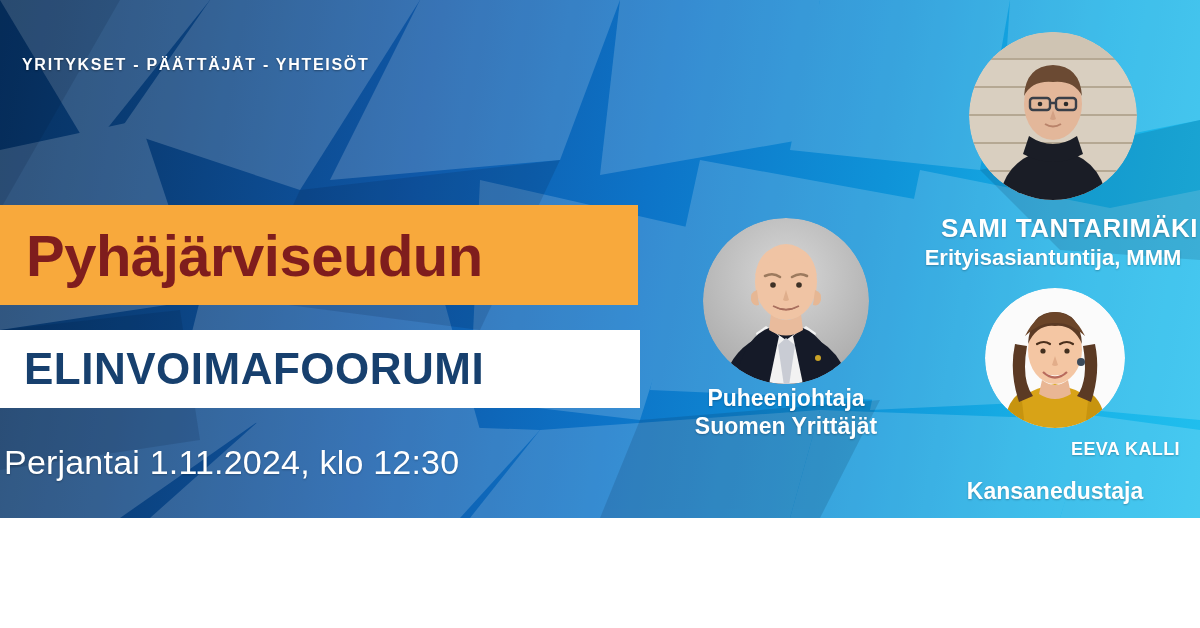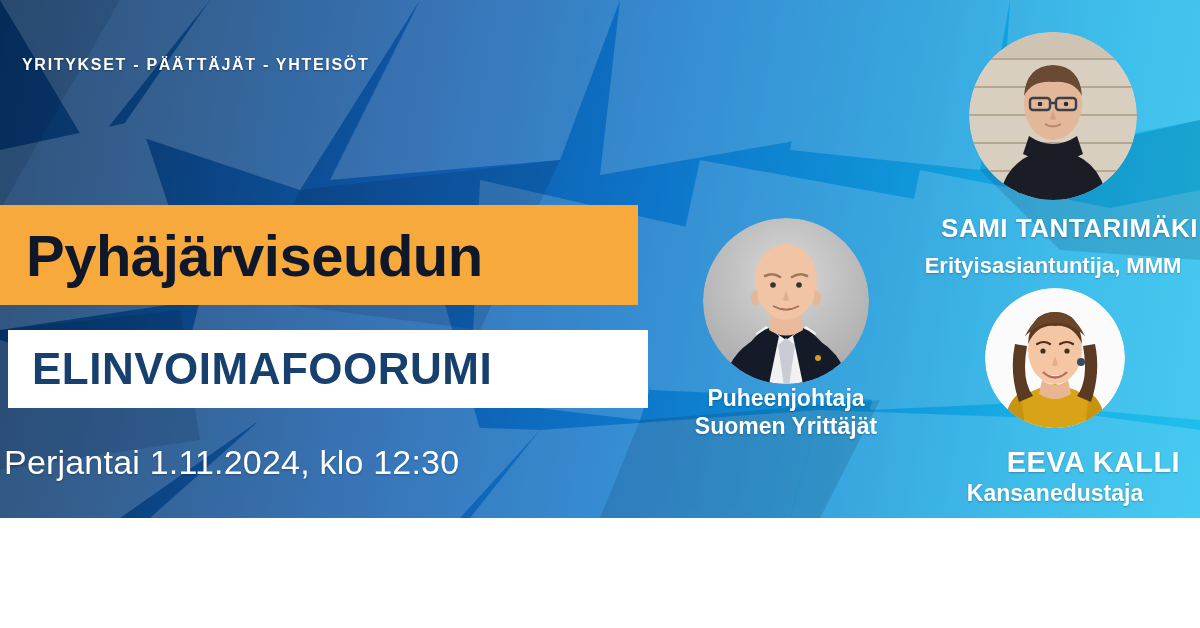--- a/index.html
+++ b/index.html
@@ -28,25 +28,25 @@
     text-shadow:0 2px 3px rgba(0,0,0,.30);
     white-space:nowrap;
   }
 
   .band-orange{
     position:absolute;left:0;top:205px;width:638px;height:100px;
     background:#f8a93c;
     display:flex;align-items:center;
   }
   .band-orange .txt{
-    color:#0f172a;font-weight:bold;font-size:58px;letter-spacing:-.5px;
+    color:#7f1d1d;font-weight:bold;font-size:58px;letter-spacing:-.5px;
     margin-left:26px;
   }
   .band-white{
-    position:absolute;left:8px;top:330px;width:640px;height:78px;
+    position:absolute;left:0;top:330px;width:640px;height:78px;
     background:#ffffff;display:flex;align-items:center;text-align:right;
   }
   .band-white .txt{
     color:#17406e;font-weight:bold;font-size:44px;letter-spacing:.5px;
     margin-left:24px;
   }
   .datetime{
     position:absolute;left:4px;top:443px;
     color:#ffffff;font-size:34px;font-weight:normal;letter-spacing:.2px;
     text-shadow:0 1px 2px rgba(0,0,0,.25);
@@ -64,31 +64,31 @@
     text-shadow:0 1px 2px rgba(0,0,0,.25);line-height:1.1;
   }
   .sp-role{
     text-align:center;color:#ffffff;font-weight:bold;
     text-shadow:0 1px 2px rgba(0,0,0,.25);line-height:1.12;
   }
 
   #sp-sami{left:908px;top:32px;width:290px;}
   #sp-sami .photo{width:168px;height:168px;margin:0 auto;}
   #sp-sami .sp-name{font-size:26px;margin-top:14px;letter-spacing:.5px;}
-  #sp-sami .sp-role{font-size:22px;margin-top:11px;font-weight:bold;}
+  #sp-sami .sp-role{font-size:22px;margin-top:3px;font-weight:bold;}
 
   #sp-petri{left:640px;top:218px;width:292px;}
   #sp-petri .photo{width:166px;height:166px;margin:0 auto;}
   #sp-petri .sp-name{font-size:25px;margin-top:13px;letter-spacing:.4px;}
   #sp-petri .sp-role{font-size:23px;margin-top:2px;}
 
   #sp-eeva{left:930px;top:288px;width:250px;}
   #sp-eeva .photo{width:140px;height:140px;margin:0 auto;}
-  #sp-eeva .sp-name{font-size:29px;margin-top:19px;letter-spacing:.4px;}
-  #sp-eeva .sp-role{font-size:23px;margin-top:2px;}
+  #sp-eeva .sp-name{font-size:18px;margin-top:12px;letter-spacing:.4px;}
+  #sp-eeva .sp-role{font-size:23px;margin-top:19px;}
 
   
   #footer{
     position:absolute;left:0;top:518px;width:1200px;height:110px;
     background:#ffffff;
   }
 </style>
 </head>
 <body>
 

